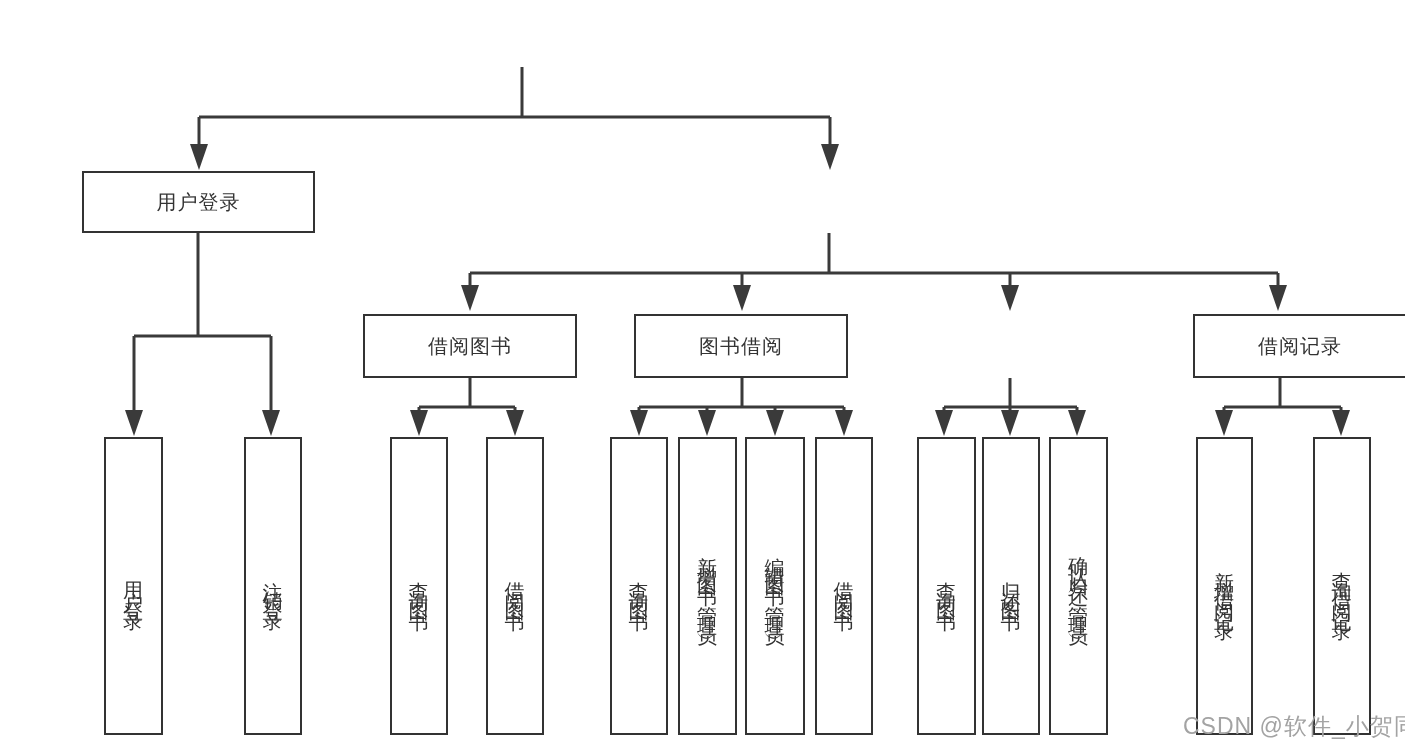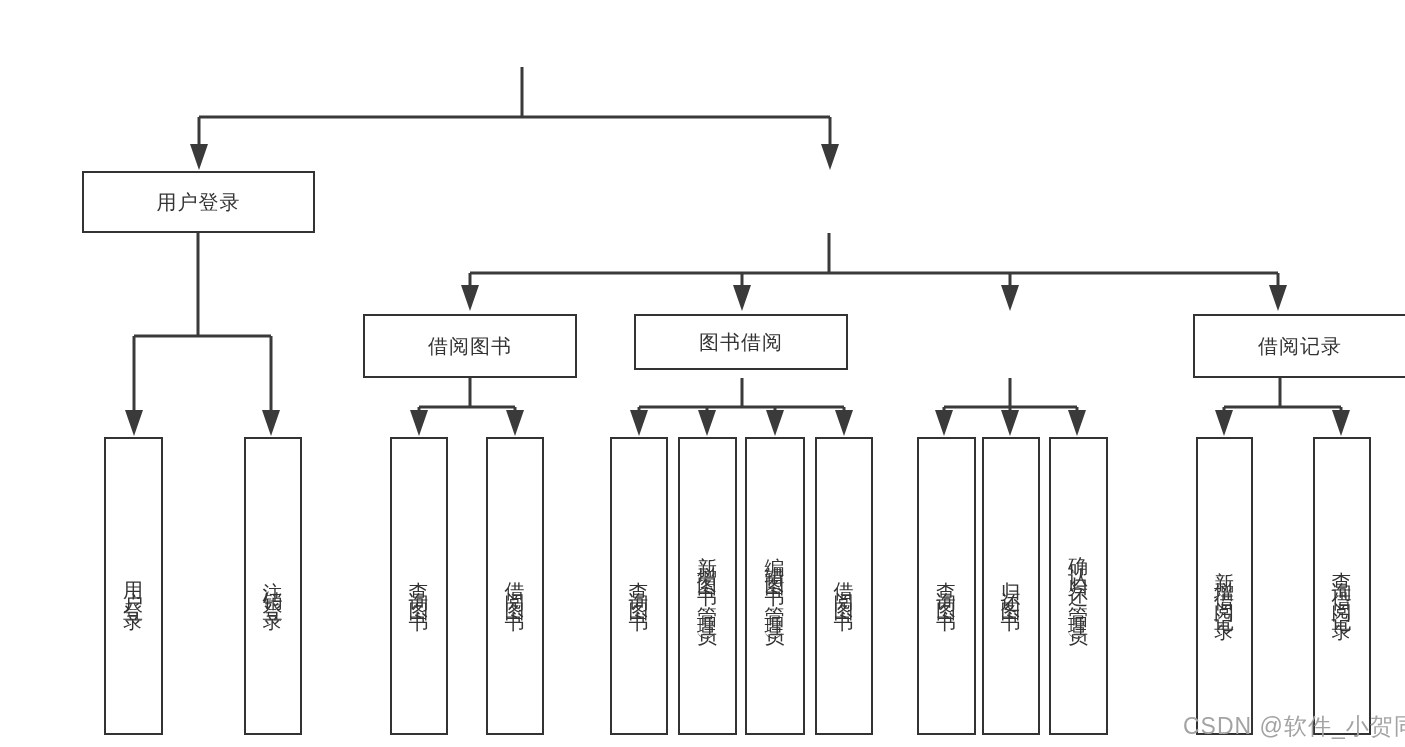--- a/index.html
+++ b/index.html
@@ -138,21 +138,21 @@
   </svg>
 
 
   <div class="node hbox" style="left:82px; top:171px; width:233px; height:62px;">
     <span>用户登录</span>
   </div>
 
   <div class="node hbox" style="left:363px; top:314px; width:214px; height:64px;">
     <span>借阅图书</span>
   </div>
-  <div class="node hbox" style="left:634px; top:314px; width:214px; height:56px;">
+  <div class="node hbox" style="left:634px; top:314px; width:214px; height:64px;">
     <span>图书借阅</span>
   </div>
   <div class="node hbox" style="left:1173px; top:314px; width:214px; height:64px;margin-left:20px;">
     <span>借阅记录</span>
   </div>
 
   <div class="node vbox" style="left:104px; top:437px; width:59px; height:298px;">
     <span class="vtext">用户登录</span>
   </div>
   <div class="node vbox" style="left:244px; top:437px; width:58px; height:298px;">

